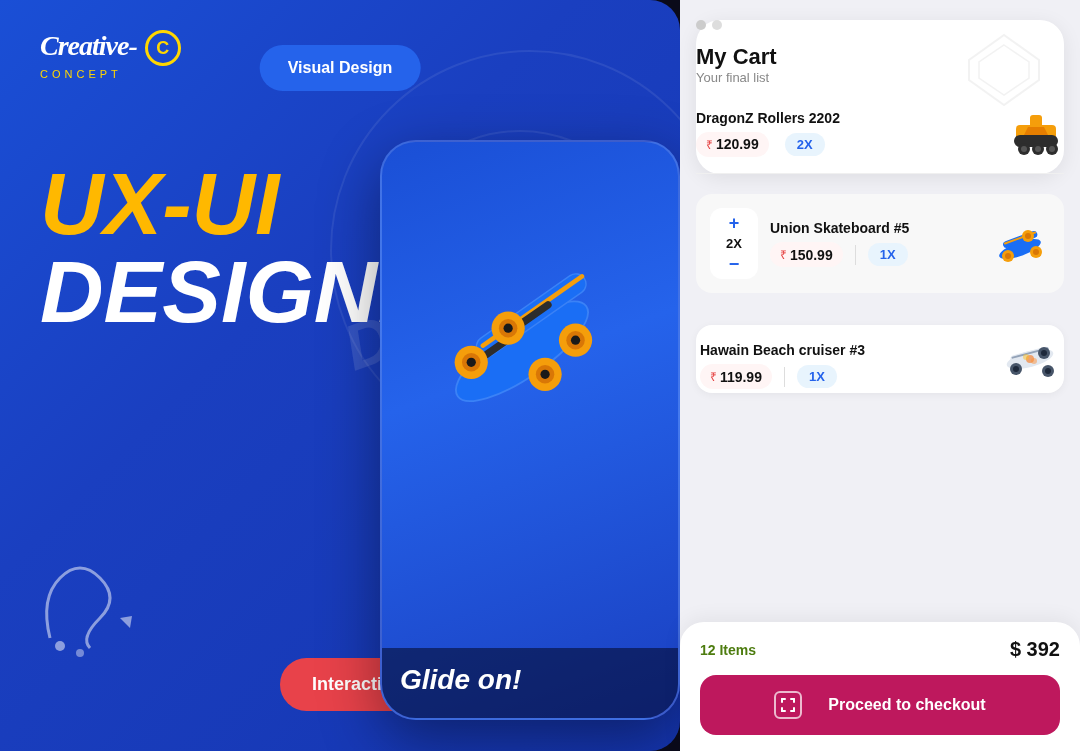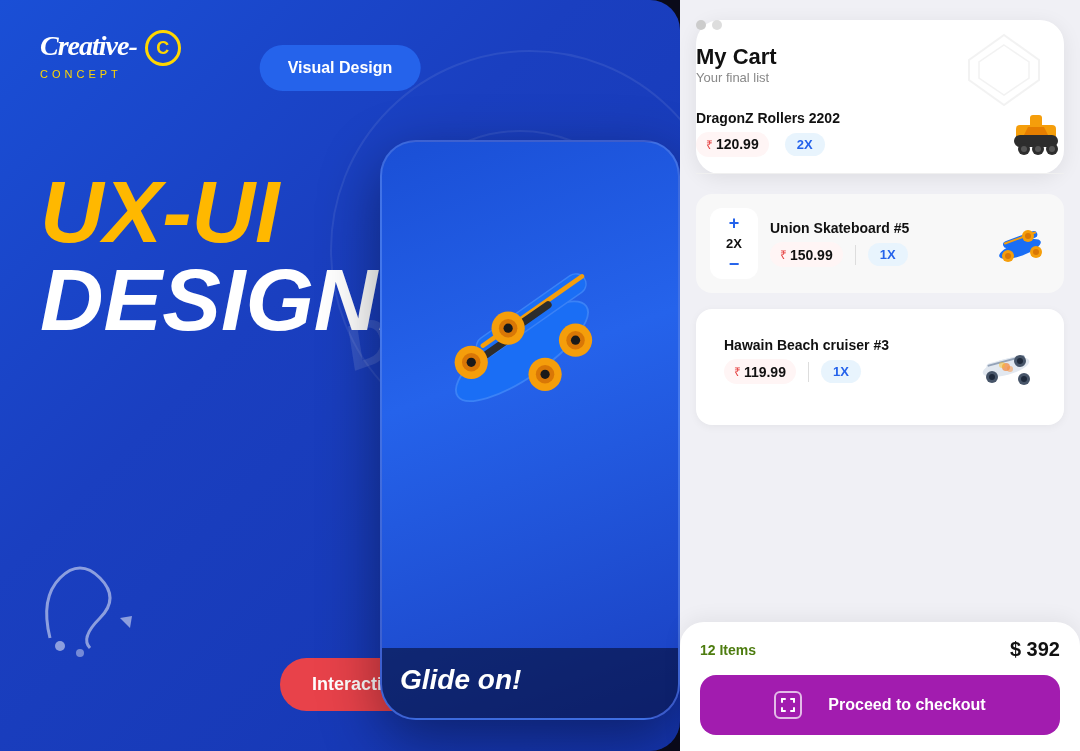--- a/index.html
+++ b/index.html
@@ -84,21 +84,21 @@
       font-size: 16px;
       font-weight: 600;
       cursor: pointer;
       white-space: nowrap;
     }
 
     
     .headline {
       position: absolute;
       left: 40px;
-      top: 168px;
+      top: 160px;
     }
     .headline-line1 {
       font-size: 88px;
       font-weight: 900;
       color: #FFB800;
       line-height: 1;
       text-transform: uppercase;
       font-style: italic;
     }
     .headline-line2 {
@@ -289,24 +289,24 @@
     
     .skateboard-mini {
       width: 60px; height: 60px;
       display: flex; align-items: center; justify-content: center;
     }
 
     
     .hawaii-item {
       background: white;
       border-radius: 16px;
-      margin: 8px 16px;
-      padding: 28px;
-      display: flex;
-      align-items: flex-start;
+      margin: 24px 16px;
+      padding: 4px;
+      display: flex;
+      align-items: flex-end;
       gap: 12px;
       box-shadow: 0 2px 8px rgba(0,0,0,0.05);
     }
     .hawaii-info { flex: 1; }
     .hawaii-name { font-size: 14px; font-weight: 700; color: #111; margin-bottom: 6px; }
 
     
     .cart-footer {
       margin-top: auto;
       background: white;
@@ -317,21 +317,21 @@
     .cart-total-row {
       display: flex;
       justify-content: space-between;
       align-items: center;
       margin-bottom: 14px;
     }
     .total-items { font-size: 14px; color: #4d7c0f; font-weight: 600; }
     .total-amount { font-size: 20px; font-weight: 800; color: #111; }
     .checkout-btn {
       width: 100%;
-      background: #a21caf;
+      background: #be185d;
       color: white;
       border: none;
       padding: 16px;
       border-radius: 16px;
       font-size: 16px;
       font-weight: 700;
       cursor: pointer;
       display: flex;
       align-items: center;
       justify-content: center;

